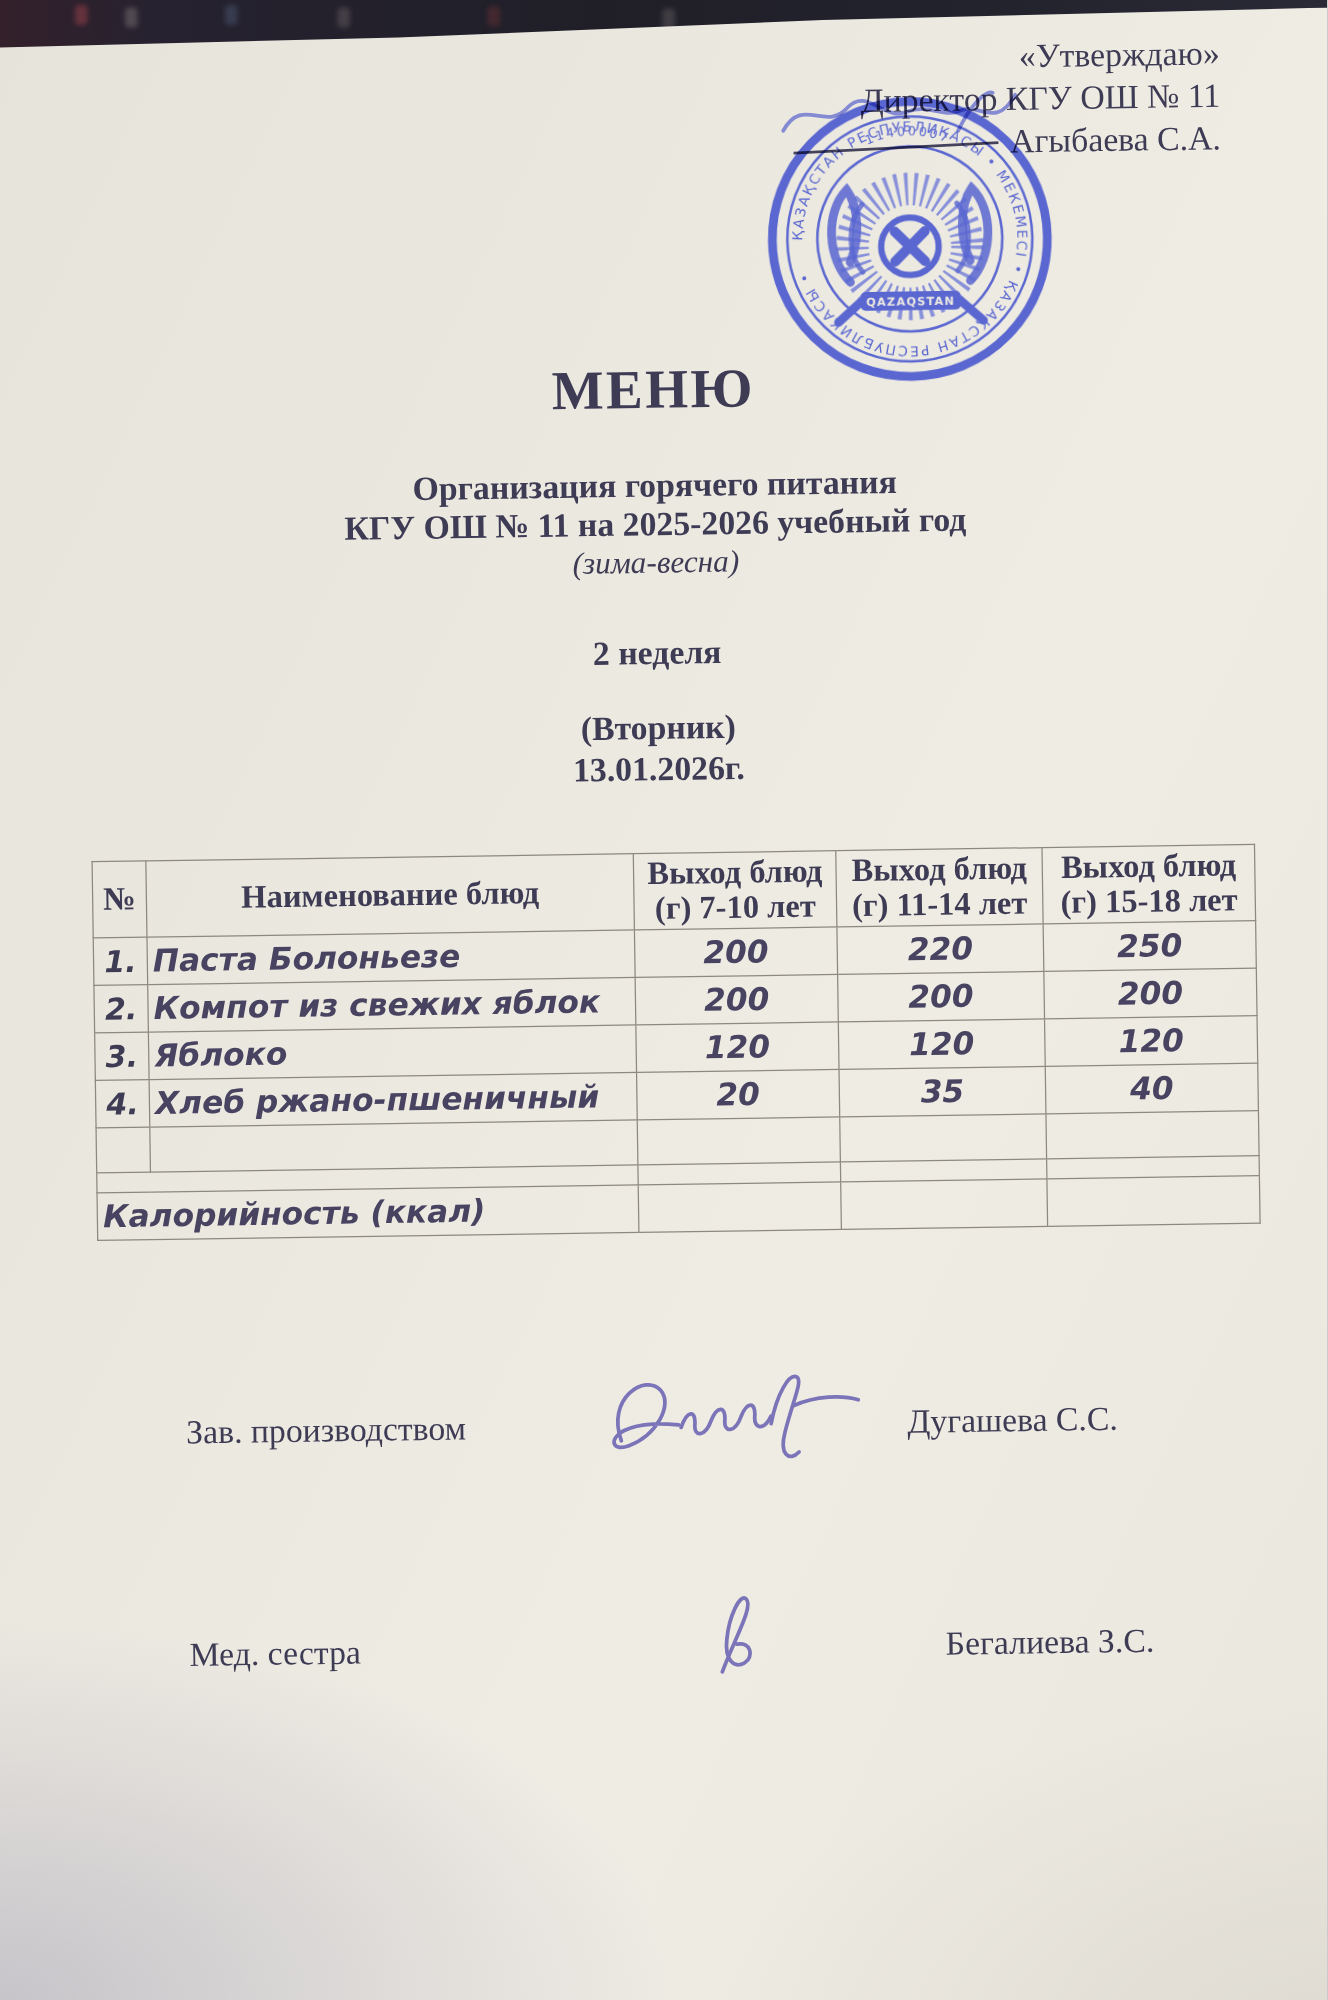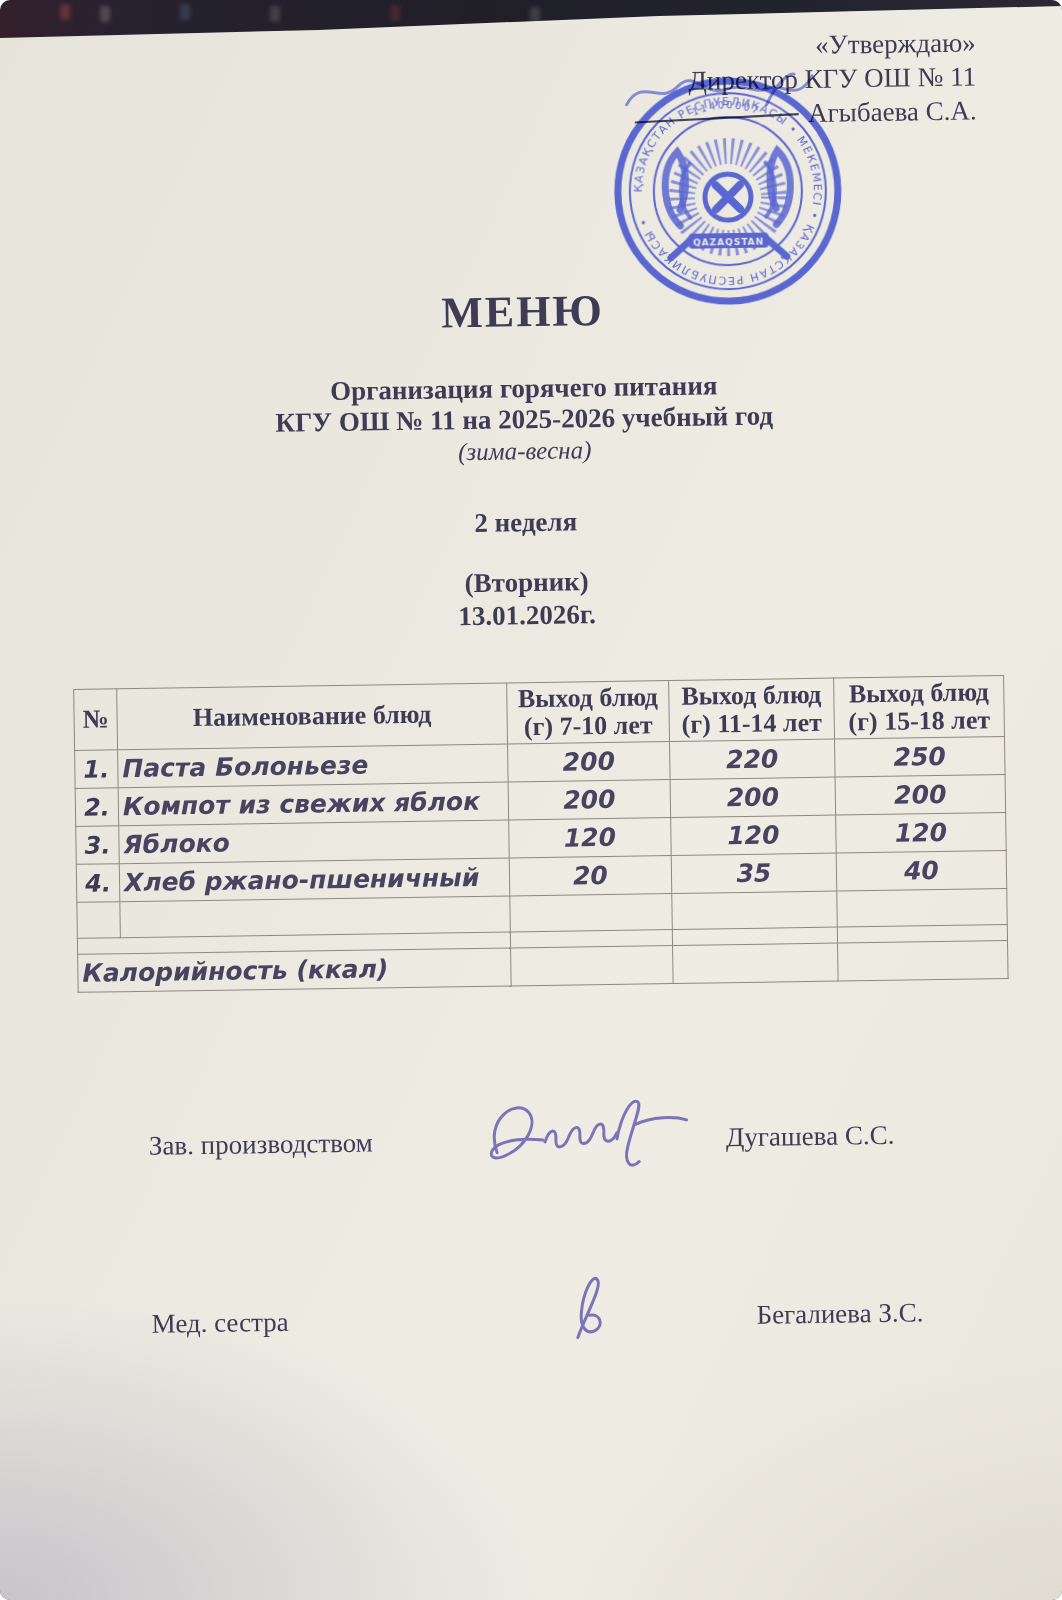--- a/index.html
+++ b/index.html
@@ -2,21 +2,20 @@
 <html><head>
 <meta charset="utf-8">
 <style>
   html,body{margin:0;padding:0;}
   .page{
     position:relative;
     width:1062px;height:1600px;
     overflow:hidden;
     background:linear-gradient(90deg,#33202a 0%,#262230 12%,#201f28 45%,#23232e 75%,#2a2a36 100%);
     font-family:"Liberation Serif", serif;
-    border-radius:10px;
   }
   .band-art{
     position:absolute;top:4px;left:60px;width:10px;height:16px;border-radius:3px;
     background:rgba(170,70,80,.45);filter:blur(2px);
     box-shadow:40px 2px 0 rgba(200,190,180,.25), 120px 0 0 rgba(90,110,140,.35),
                210px 2px 0 rgba(180,170,160,.22), 330px 1px 0 rgba(150,60,60,.30),
                470px 3px 0 rgba(190,180,170,.2);
   }
   .paper{
     position:absolute;inset:0;

